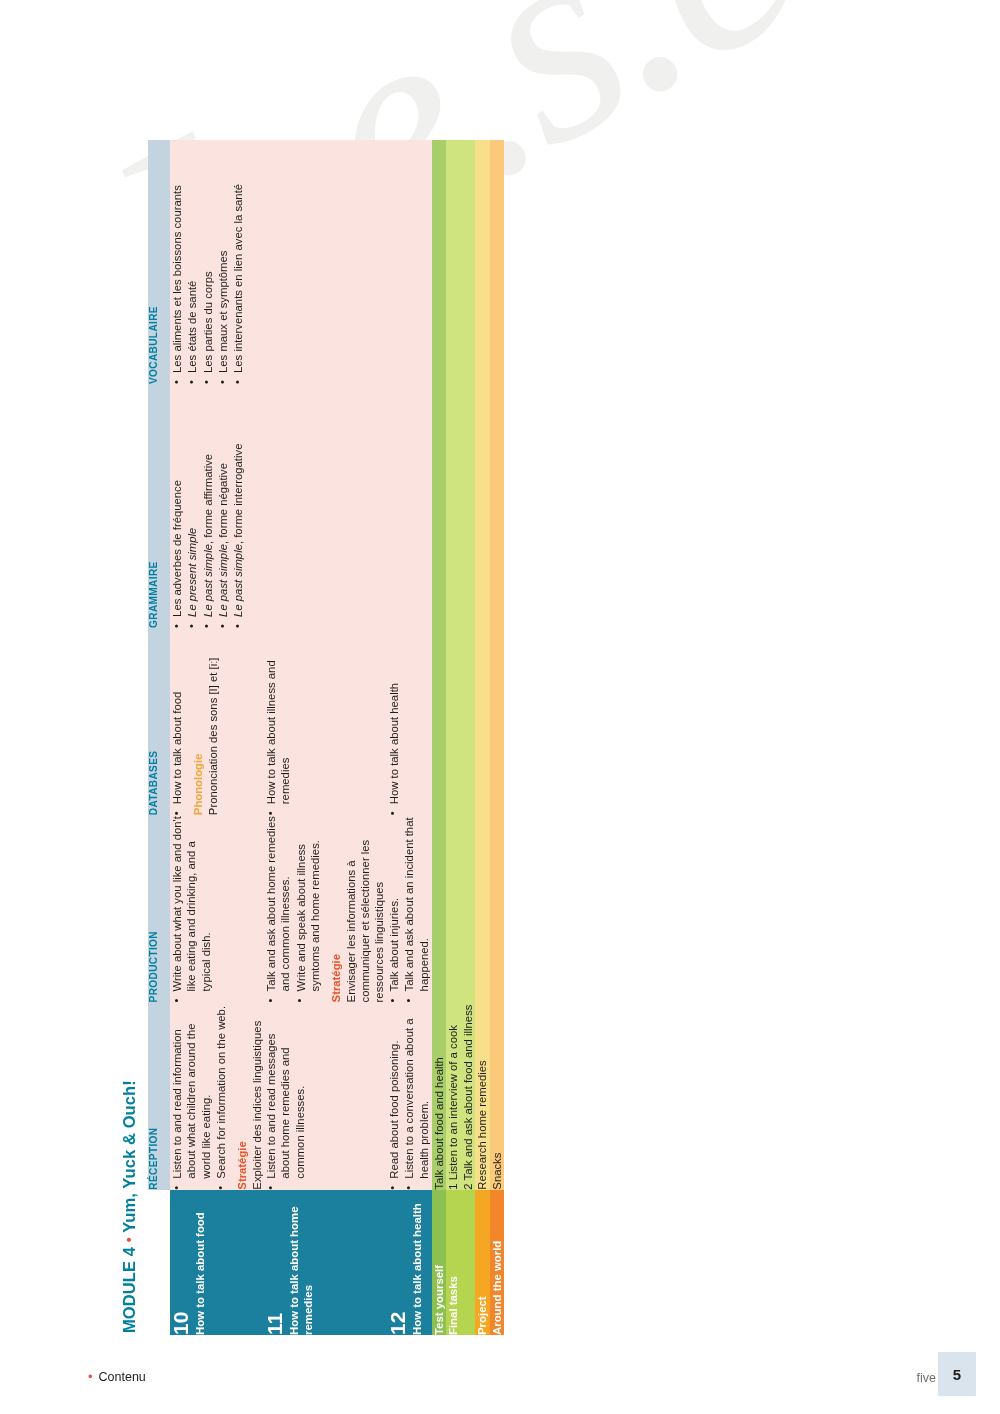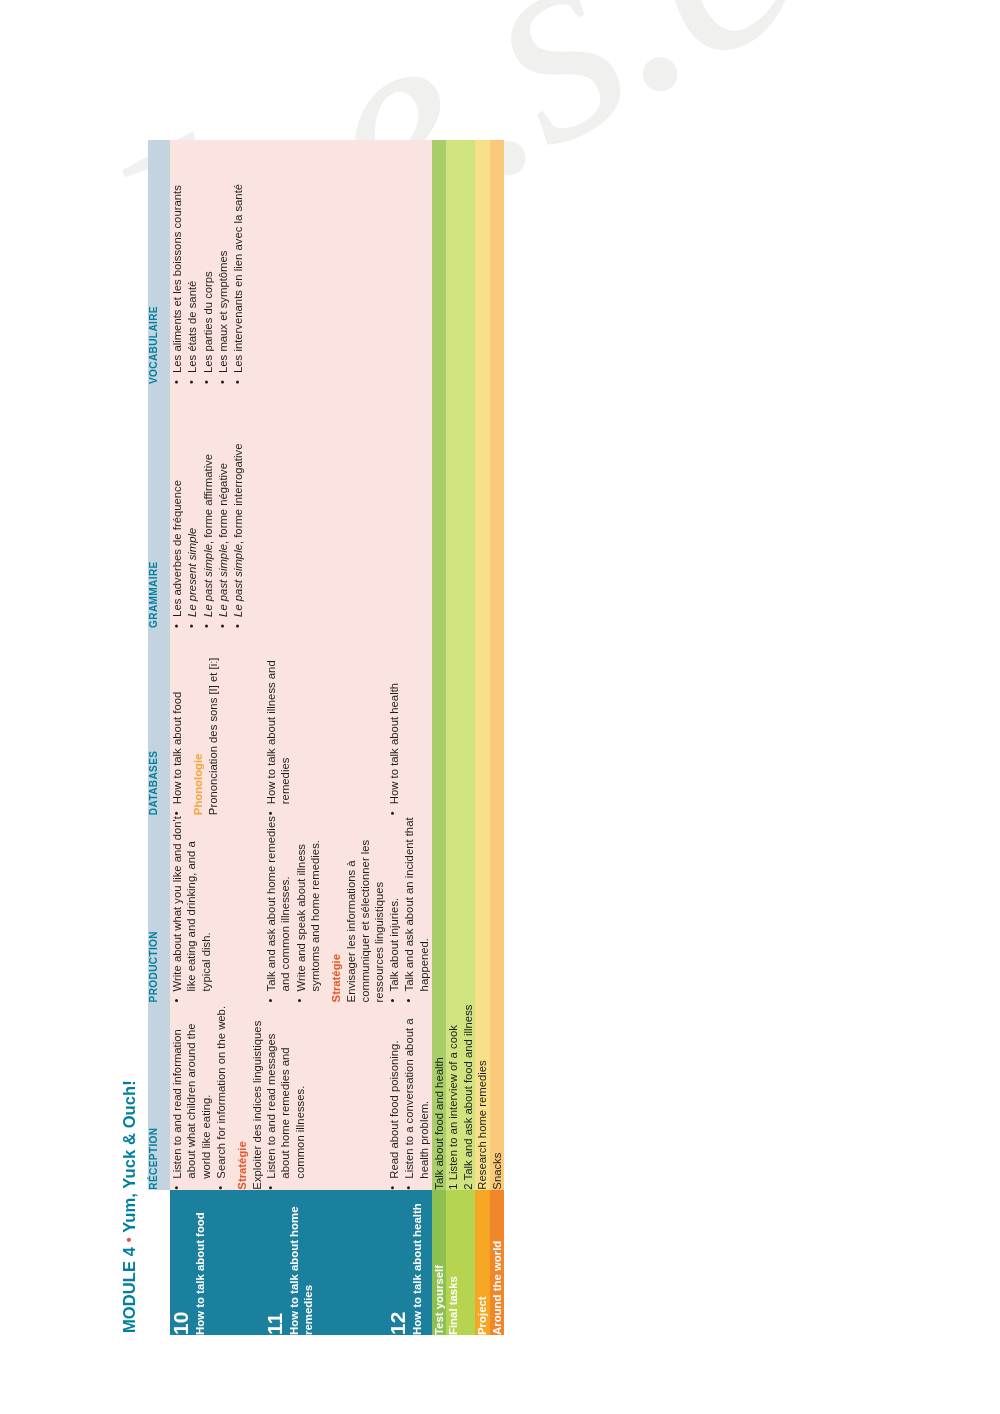--- a/index.html
+++ b/index.html
@@ -384,14 +384,21 @@
         <tr>
           <td class="brow-lab c-world">Around the world</td>
           <td class="brow-cell c-world-l" colspan="5">Snacks</td>
         </tr>
 
       </tbody>
         </table>
     </div>
   </div>
 
+  <div class="footer">
+    <div class="foot-left">
+      <span class="reddot">•</span><span>Contenu</span>
+    </div>
+    <div class="foot-five">five</div>
+    <div class="foot-page">5</div>
+  </div>
 
 </div>
 
 </body></html>

